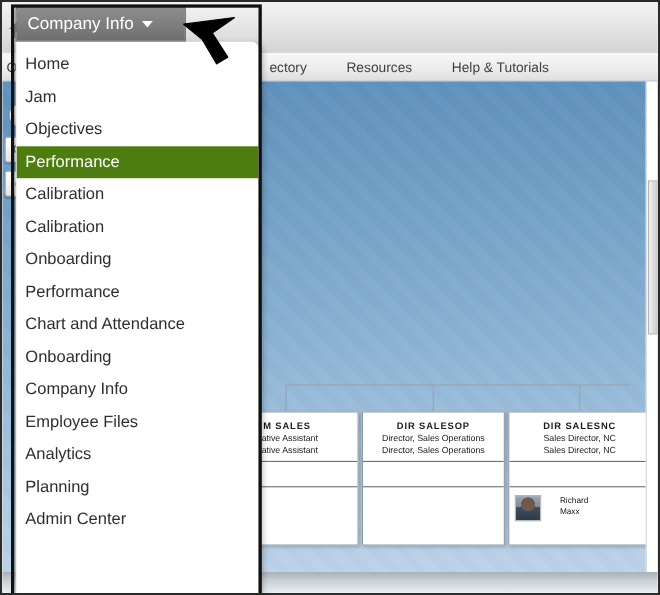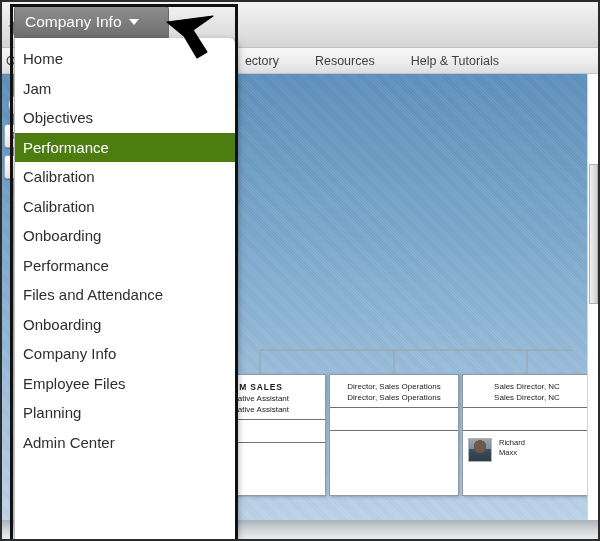--- a/index.html
+++ b/index.html
@@ -144,21 +144,21 @@
     color: #1b1b1b;
     line-height: 11px;
   }
   .node-mid {
     height: 22px;
     border-bottom: 1px solid #6f6f6f;
   }
   .node-body {
     padding: 7px 5px;
     display: flex;
-    gap: 7px;
+    gap: 17px;
     align-items: flex-start;
   }
   .avatar {
     width: 24px; height: 24px;
     flex: 0 0 24px;
     background:
       radial-gradient(circle at 50% 34%, #6e5a4c 0 34%, rgba(110,90,76,0) 35%),
       linear-gradient(to bottom, #9aa6b2 0%, #7d8b99 46%, #3f4d5e 47%, #2c3a4a 100%);
     border: 1px solid #b5b5b5;
     box-sizing: border-box;
@@ -339,29 +339,31 @@
         </div>
         <div class="node-mid"></div>
         <div class="node-body" style="display:block;">
           <div class="small-link">s</div>
           <div class="small-txt" style="margin-top:9px;">er</div>
         </div>
       </div>
 
       <div class="node" style="left:327px; top:300px;">
         <div class="node-head">
+          <div class="node-code">DIR SALESOP</div>
           <div class="node-title">Director, Sales Operations</div>
           <div class="node-title">Director, Sales Operations</div>
         </div>
         <div class="node-mid"></div>
         <div class="node-body"></div>
       </div>
 
       <div class="node" style="left:460px; top:300px;">
         <div class="node-head">
+          <div class="node-code">DIR SALESNC</div>
           <div class="node-title">Sales Director, NC</div>
           <div class="node-title">Sales Director, NC</div>
         </div>
         <div class="node-mid"></div>
         <div class="node-body">
           <div class="avatar"></div>
           <div>
             <div class="person-name">Richard</div>
             <div class="person-name">Maxx</div>
           </div>
@@ -387,24 +389,25 @@
 
     <div class="dd-panel">
       <div class="dd-item">Home</div>
       <div class="dd-item">Jam</div>
       <div class="dd-item">Objectives</div>
       <div class="dd-item selected">Performance</div>
       <div class="dd-item">Calibration</div>
       <div class="dd-item">Calibration</div>
       <div class="dd-item">Onboarding</div>
       <div class="dd-item">Performance</div>
-      <div class="dd-item">Files and Attendance</div>
+      <div class="dd-item">Chart and Attendance</div>
       <div class="dd-item">Onboarding</div>
       <div class="dd-item">Company Info</div>
       <div class="dd-item">Employee Files</div>
+      <div class="dd-item">Analytics</div>
       <div class="dd-item">Planning</div>
       <div class="dd-item">Admin Center</div>
     </div>
   </div>
 
   <div class="focus-frame"></div>
 
   <div class="cursor">
     <svg width="76" height="56" viewBox="0 0 76 56" aria-hidden="true">
       <g transform="translate(2,2)">

